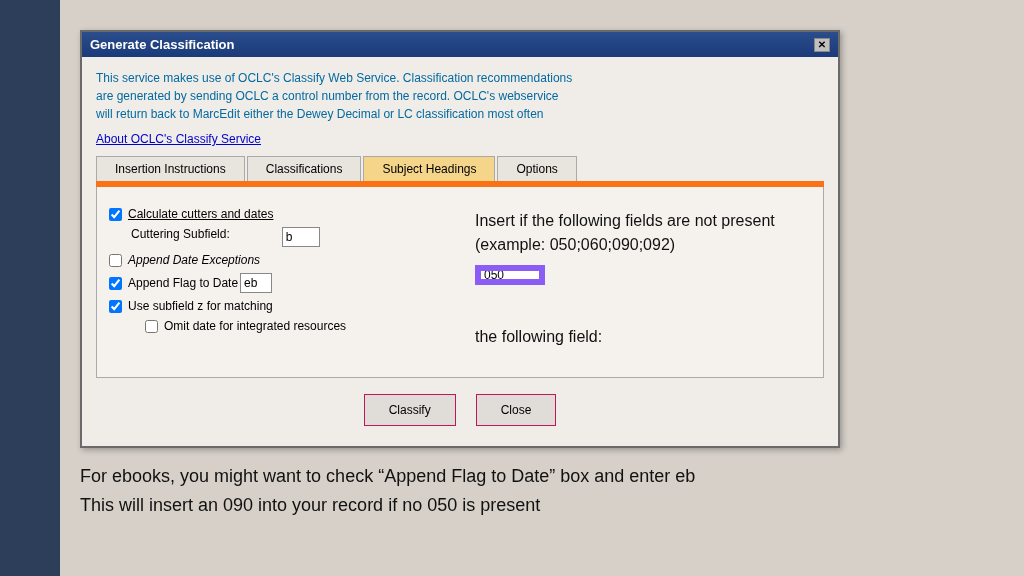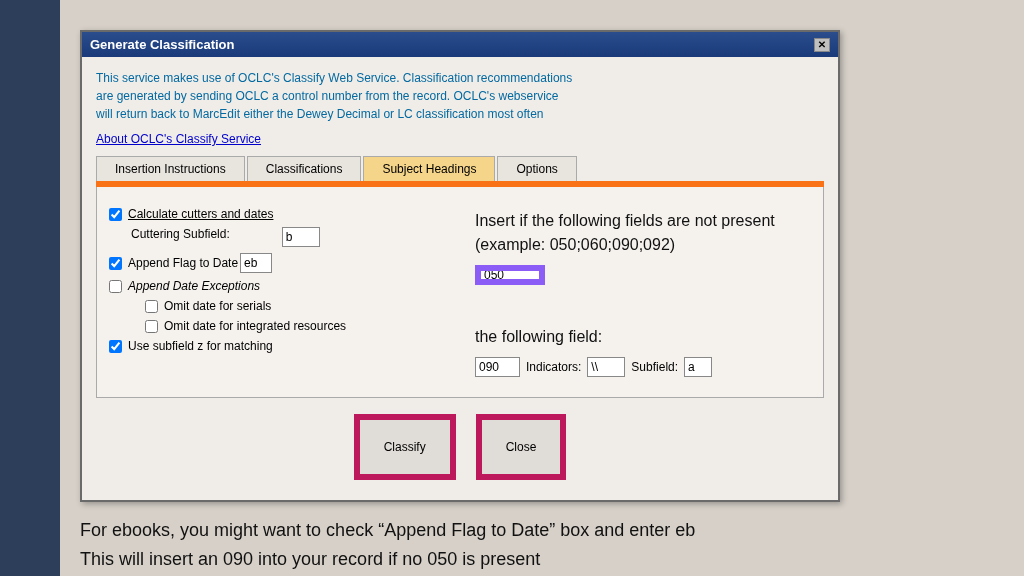--- a/index.html
+++ b/index.html
@@ -209,22 +209,22 @@
     }
     
     .footer-buttons {
       display: flex;
       justify-content: center;
       gap: 20px;
       padding: 6px 0 10px 0;
     }
     .footer-btn {
       background: #e0ddd8;
-      border: 6px solid #be185d;
-      padding: 20px 24px;
+      border: 1px solid #be185d;
+      padding: 8px 24px;
       font-size: 12px;
       cursor: pointer;
       min-width: 80px;
       text-align: center;
     }
     
     .bottom-notes {
       margin-top: 14px;
       font-size: 18px;
       color: #111;
@@ -279,62 +279,51 @@
                 <input type="checkbox" checked="" style="">
                 <span class="checkbox-label underline">Calculate cutters and dates</span>
               </div>
 
               <div class="indent-row">
                 <span class="field-label">Cuttering Subfield:</span>
                 <input type="text" class="small-input" value="b" style="">
               </div>
 
               <div class="checkbox-row">
+                <input type="checkbox" style="">
+                <span class="italic-label">Append Date Exceptions</span>
+              </div>
+
+              <div class="checkbox-row">
                 <input type="checkbox" checked="" style="">
                 <span class="checkbox-label">Append Flag to Date</span>
                 <input type="text" class="small-input" style="margin-left: 2px; width: 32px;" value="eb">
               </div>
 
+
               <div class="checkbox-row">
-                <input type="checkbox" style="">
-                <span class="italic-label">Append Date Exceptions</span>
-              </div>
-
-              <div style="margin-left:36px;" class="checkbox-row">
-                <input type="checkbox" style="">
-                <span class="checkbox-label">Omit date for serials</span>
+                <input type="checkbox" checked="" style="">
+                <span class="checkbox-label">Use subfield z for matching</span>
               </div>
 
               <div style="margin-left:36px;" class="checkbox-row">
                 <input type="checkbox" style="">
                 <span class="checkbox-label">Omit date for integrated resources</span>
-              </div>
-
-              <div class="checkbox-row">
-                <input type="checkbox" checked="" style="">
-                <span class="checkbox-label">Use subfield z for matching</span>
               </div>
             </div>
 
             <div class="right-col">
               <div class="desc-text">
                 <span>Insert if the following fields are not present</span><br>
                 <span>(example:  050;060;090;092)</span>
               </div>
               <input type="text" class="field-050" value="050" style="">
               <div class="desc-text">
                 <br>
                 <span>the following field:</span>
-              </div>
-              <div class="inline-fields">
-                <input type="text" class="small-input-090" value="090" style="">
-                <span class="inline-label">Indicators:</span>
-                <input type="text" class="small-input-indicators" value="\\" style="">
-                <span class="inline-label">Subfield:</span>
-                <input type="text" class="small-input-subfield" value="a" style="">
               </div>
             </div>
           </div>
         </div>
 
         
         <div class="footer-buttons">
           <button class="footer-btn">Classify</button>
           <button class="footer-btn">Close</button>
         </div>

